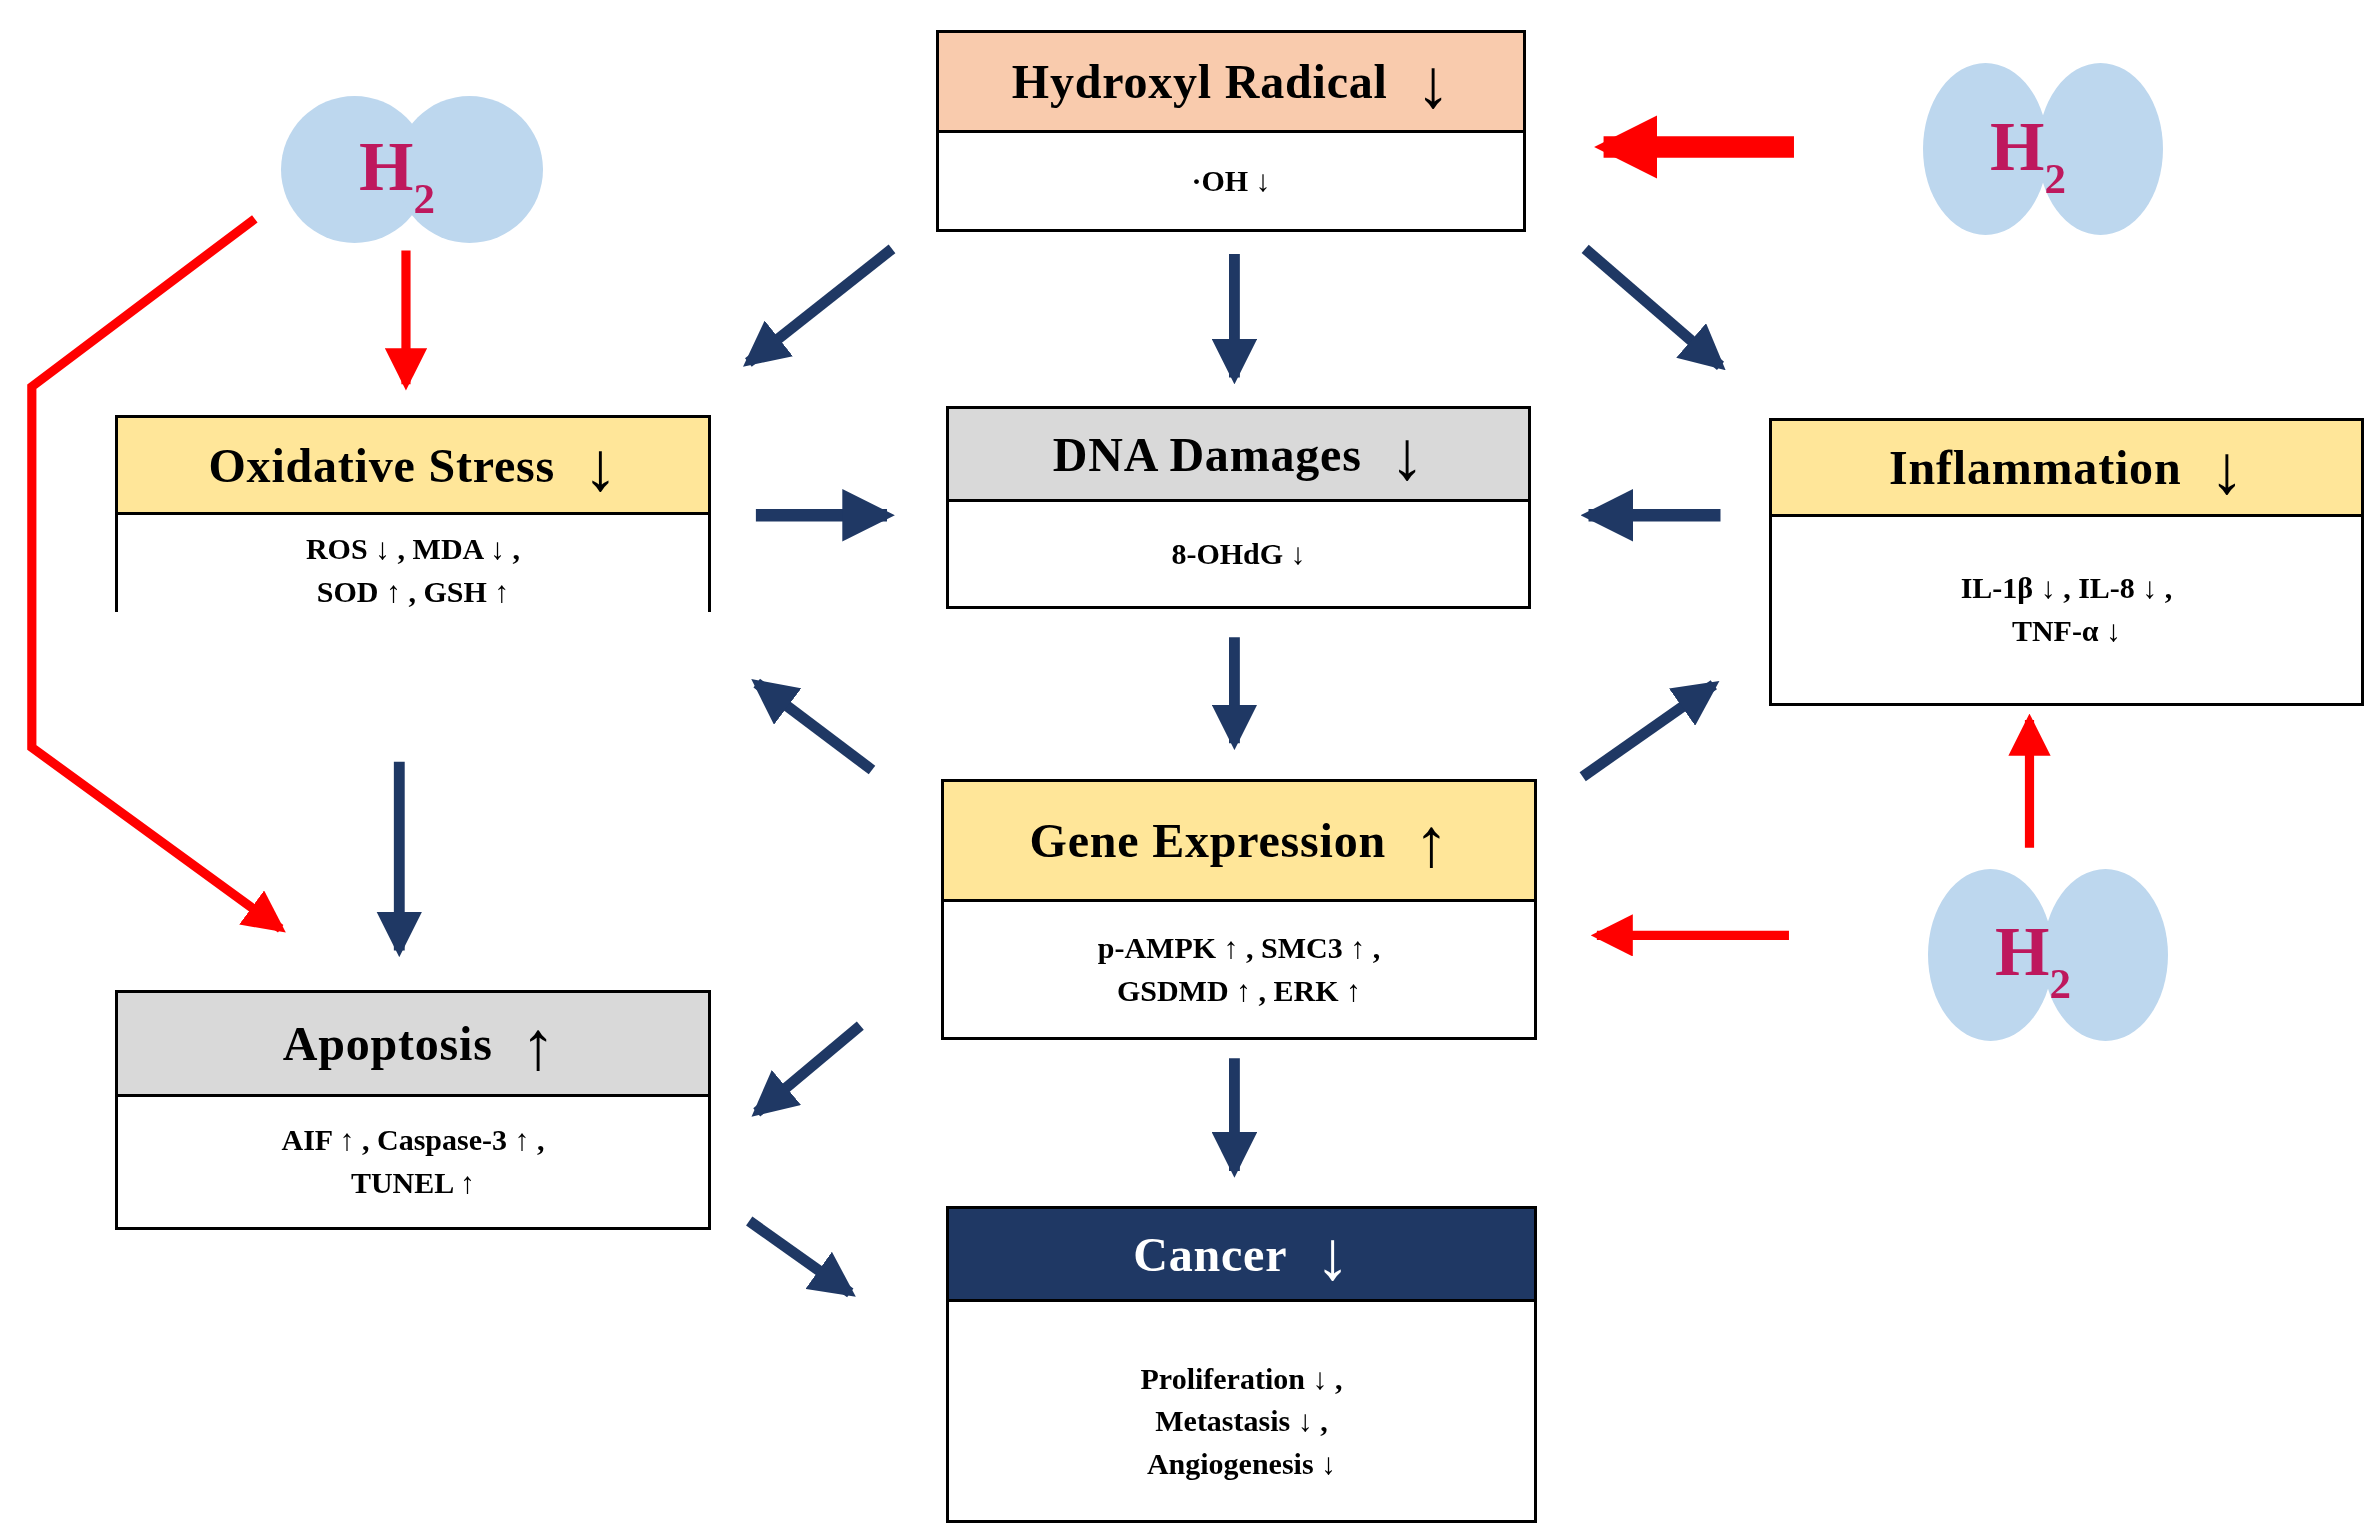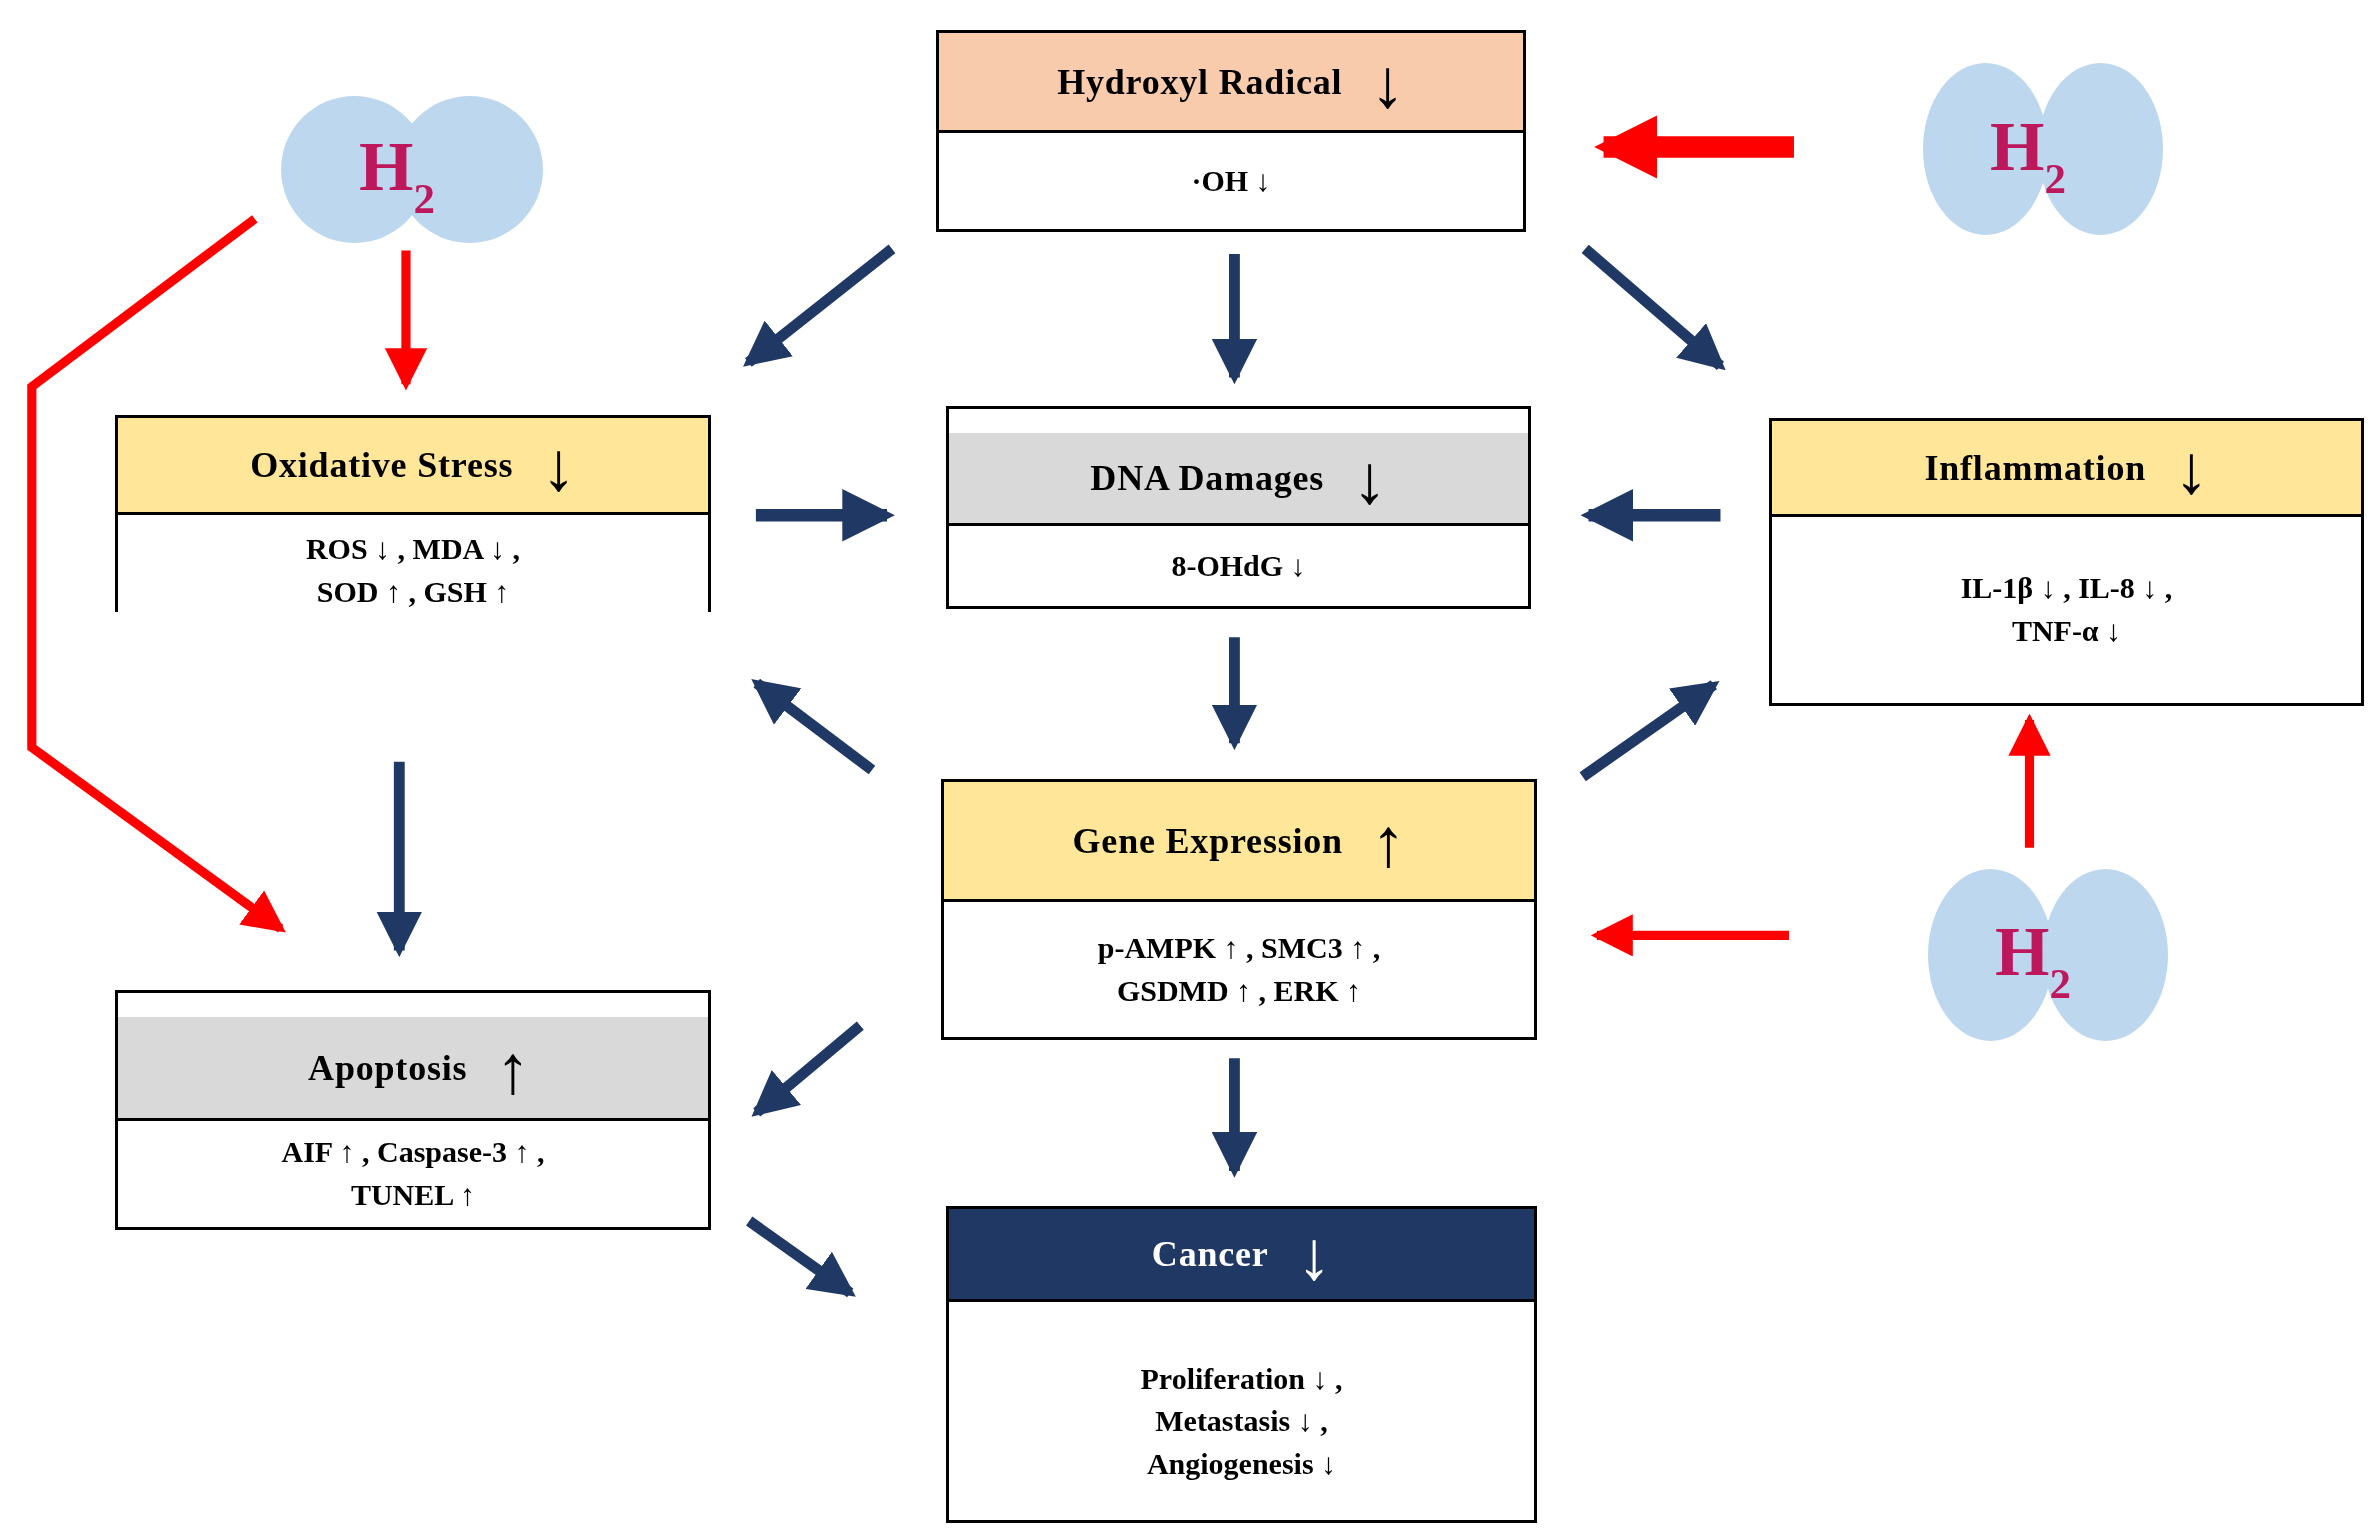--- a/index.html
+++ b/index.html
@@ -20,31 +20,31 @@
     box-sizing:border-box;
     display:flex;flex-direction:column;
   }
   .box-header{
     border-bottom:3.3px solid #000;
     display:flex;align-items:center;justify-content:center;
     gap:28px;
     box-sizing:border-box;
     flex:0 0 auto;
   }
-  .box-header .title{font-size:36px;letter-spacing:0.8px;}
+  .box-header .title{font-size:48px;letter-spacing:0.8px;}
   .box-header .trend{font-size:69px;line-height:0;transform:translateY(1.7px);}
   .box-body{
     flex:1 1 auto;
     display:flex;flex-direction:column;align-items:center;justify-content:center;
     font-size:30px;line-height:1.42;
     background:#fff;
   }
   .peach{background:#F9CBAD;}
   .yellow{background:#FFE699;}
-  .gray{background:#D9D9D9;margin-top:24px;}
+  .gray{background:#D9D9D9;}
   .navy{background:#1F3864;color:#FFFFFF;}
   .molecule{position:absolute;}
   .atom{
     position:absolute;
     background:#BDD7EE;
     border-radius:50%;
   }
   .h2-label{
     position:absolute;
     font-size:70px;

